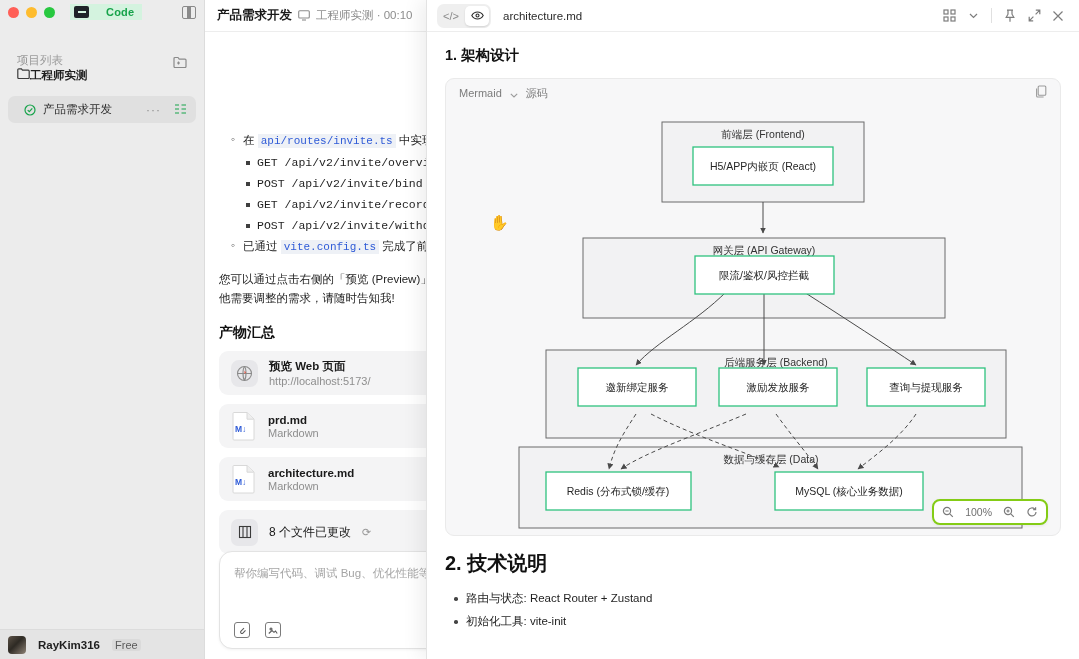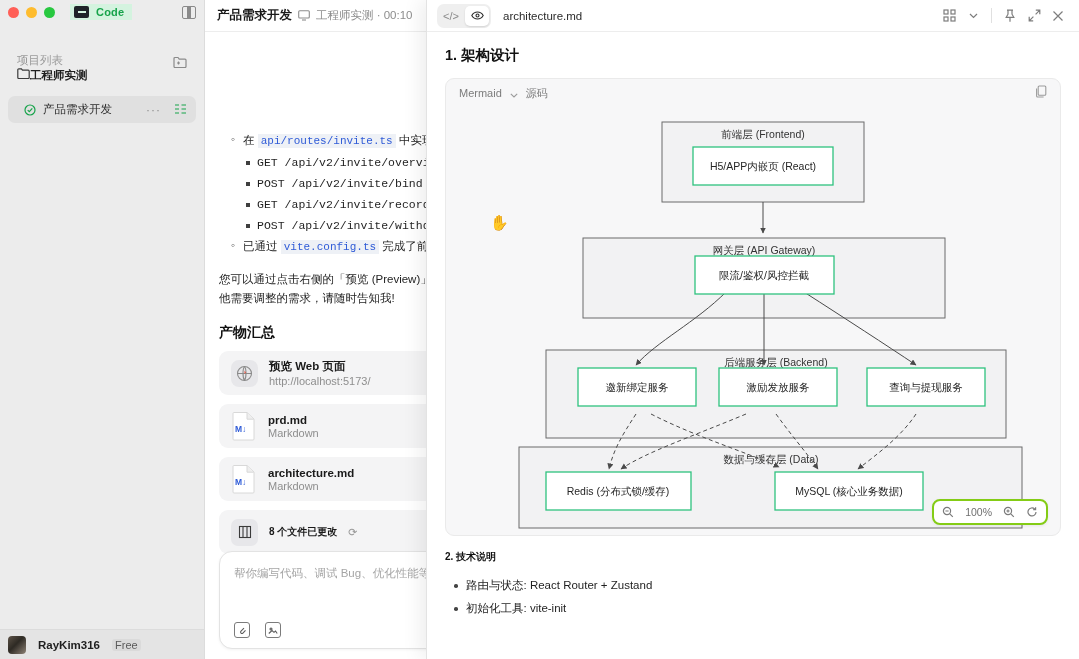--- a/index.html
+++ b/index.html
@@ -9,21 +9,21 @@
     background: #ebebeb; overflow: hidden;
   }
   .app { position: relative; width: 1079px; height: 659px; display: flex; background: #f1f1f1; }
 
   
   .sidebar { width: 205px; height: 659px; background: #ececec; display: flex; flex-direction: column;
              border-right: 1px solid #dcdcdc; flex: 0 0 205px; }
   .traffic-bar { height: 24px; display: flex; align-items: center; padding: 0 8px; gap: 7px; }
   .dot { width: 11px; height: 11px; border-radius: 50%; }
   .dot.r { background: #ff5f57; } .dot.y { background: #febc2e; } .dot.g { background: #28c840; }
-  .code-badge { margin-left: 8px; display: flex; align-items: center; gap: 7px;
+  .code-badge { margin-left: 8px; display: flex; align-items: center; gap: 17px;
                 background: #d4f3df; border-radius: 0; padding: 2px 8px 2px 4px; }
   .code-badge .term { width: 15px; height: 12px; background: #1f2328; border-radius: 2px;
                       display: flex; align-items: center; justify-content: center; }
   .code-badge .term span { display: block; width: 8px; height: 2px; background: #d4f3df; }
   .code-badge .lbl { font-size: 11px; font-weight: 700; color: #16a34a; letter-spacing: .2px; }
   .panel-toggle { margin-left: auto; width: 14px; height: 13px; border: 1.6px solid #8a8a8a; border-radius: 2px;
                   position: relative; }
   .panel-toggle::after { content: ""; position: absolute; left: 4px; top: 0; bottom: 0; width: 4px; background: #8a8a8a; }
 
   .sb-section { padding: 6px 8px 0; }
@@ -84,21 +84,21 @@
   .artifact .meta { min-width: 0; }
   .artifact .n { font-size: 11.5px; font-weight: 700; color: #1a1a1a; white-space: nowrap; }
   .artifact .d { font-size: 11px; color: #8e8e8e; white-space: nowrap; margin-top: 1px; }
   .ic-globe { width: 27px; height: 27px; border-radius: 8px; background: #e7e7ea; display: flex;
               align-items: center; justify-content: center; }
   .ic-md { width: 26px; height: 30px; position: relative; }
   .files-row { margin-top: 9px; height: 44px; background: #f4f4f5; border-radius: 9px; display: flex;
                align-items: center; padding: 0 12px; gap: 11px; }
   .ic-sq { width: 27px; height: 27px; border-radius: 7px; background: #e7e7ea; display: flex;
            align-items: center; justify-content: center; font-size: 13px; color: #3a3a3a; }
-  .files-row .n { font-size: 10px; font-weight: 700; color: #1a1a1a; }
+  .files-row .n { font-size: 12px; font-weight: 400; color: #1a1a1a; }
   .files-row .refresh { color: #9a9a9a; font-size: 11px; }
 
   .done-row { margin-top: 12px; display: flex; align-items: center; gap: 6px; font-size: 11px; color: #6b6b6b; }
   .done-check { width: 11px; height: 11px; border-radius: 2.5px; background: #16a34a; position: relative; }
   .done-check::after { content: ""; position: absolute; left: 3px; top: 1px; width: 3px; height: 6px;
                        border: solid #fff; border-width: 0 1.6px 1.6px 0; transform: rotate(42deg); }
 
   .composer { position: absolute; left: 14px; right: 14px; bottom: 10px; height: 98px; background: #fff;
               border: 1px solid #e3e3e3; border-radius: 13px; box-shadow: 0 1px 3px rgba(0,0,0,.05);
               padding: 14px 14px 0 14px; }
@@ -135,21 +135,21 @@
 
   .canvas { position: absolute; left: 0; right: 0; top: 28px; bottom: 0; }
   .grab-cursor { position: absolute; left: 44px; top: 107px; font-size: 15px; color: #2b2b2b; }
 
   .zoomctl { position: absolute; right: 12px; bottom: 10px; height: 26px; background: #fff;
              border: 2px solid #84cc16; border-radius: 8px; display: flex; align-items: center;
              padding: 0 8px; gap: 11px; box-shadow: 0 1px 3px rgba(0,0,0,.07); }
   .zoomctl .z { font-size: 10.5px; color: #6f6f6f; }
   .zoomctl .zi { color: #7b7b7b; display: flex; align-items: center; }
 
-  .h-sec2 { margin-top: 14px; font-size: 10px; font-weight: 700; color: #111; }
+  .h-sec2 { margin-top: 14px; font-size: 20px; font-weight: 700; color: #111; }
   .tech-ul { list-style: none; margin: 10px 0 0 6px; }
   .tech-ul li { position: relative; padding-left: 15px; font-size: 11.5px; color: #1f1f1f; line-height: 23px; }
   .tech-ul li::before { content: ""; position: absolute; left: 3px; top: 10px; width: 3.5px; height: 3.5px;
                         border-radius: 50%; background: #444; }
 
   
   .mm-cluster-label { font-size: 10.5px; fill: #333; font-family: "Liberation Sans", sans-serif; }
   .mm-node-label { font-size: 10.5px; fill: #262626; font-family: "Liberation Sans", sans-serif; }
 </style>
 </head>

